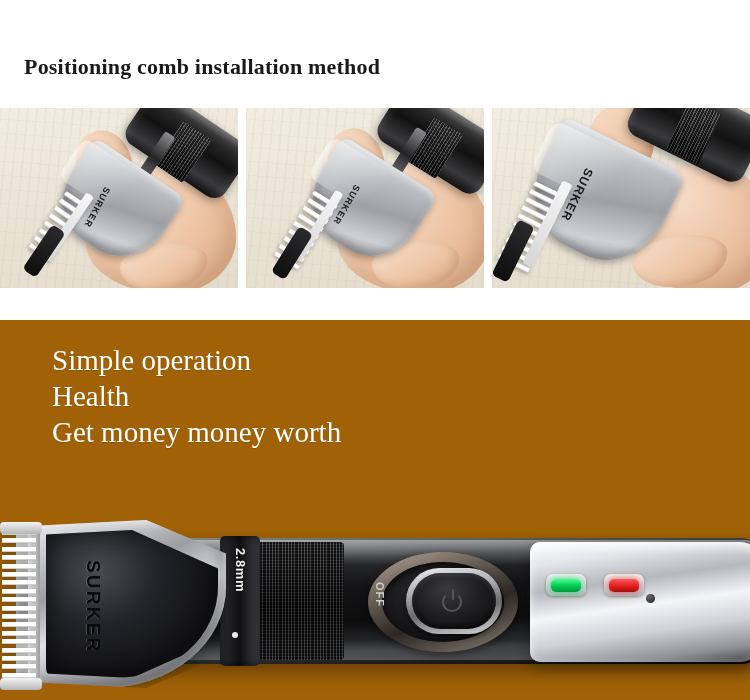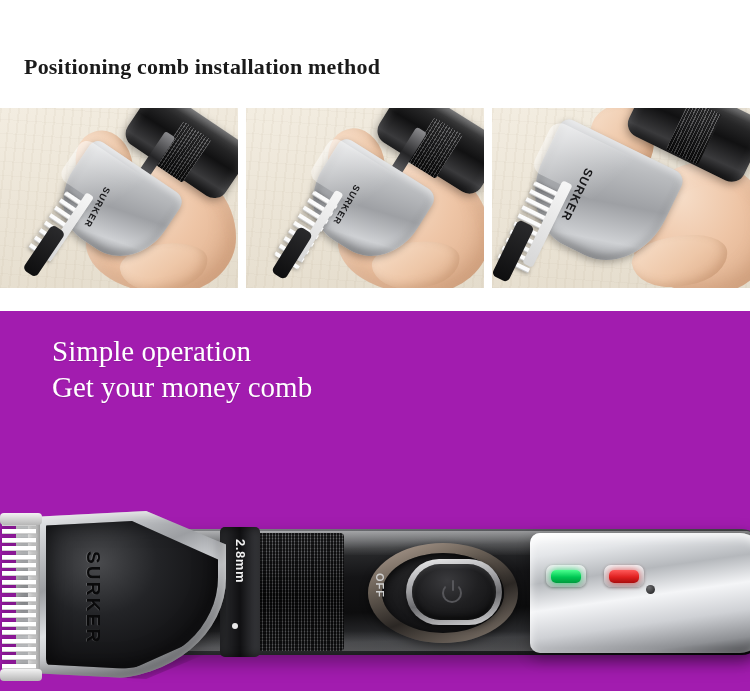--- a/index.html
+++ b/index.html
@@ -109,22 +109,22 @@
     position:absolute;
     background: linear-gradient(110deg, rgba(255,255,255,.55), rgba(255,255,255,0) 62%);
     border-radius: inherit; pointer-events:none;
   }
 
   
   .mid-gap { position:absolute; left:0; top:288px; width:750px; height:32px; background:#fff; }
 
   
   .teal-panel {
-    position:absolute; left:0; top:311px; width:750px; height:380px;
-    background:#a21caf;
+    position:absolute; left:0; top:320px; width:750px; height:380px;
+    background:#a16207;
     overflow:hidden;
   }
   .slogans { position:absolute; left:52px; top:22px; width: 640px; }
   .slogan {
     font-family: "Liberation Serif", serif;
     color:#ffffff; font-size:29px; line-height:36px;
     font-weight:400; white-space:nowrap;
     text-shadow: 0 1px 1px rgba(0,0,0,.12);
   }
 
@@ -373,21 +373,22 @@
       </div>
     </div>
   </div>
 
   <div class="mid-gap"></div>
 
   <div class="teal-panel">
 
     <div class="slogans">
       <div class="slogan">Simple operation</div>
-      <div class="slogan">Get your money comb</div>
+      <div class="slogan">Health</div>
+      <div class="slogan">Get money money worth</div>
     </div>
 
     <div class="hero">
 
       <div class="hero-body"></div>
       <div class="hero-body-top-gloss"></div>
       <div class="hero-body-bot-gloss"></div>
 
       <div class="hero-tail"></div>
       <div class="led led-green">

